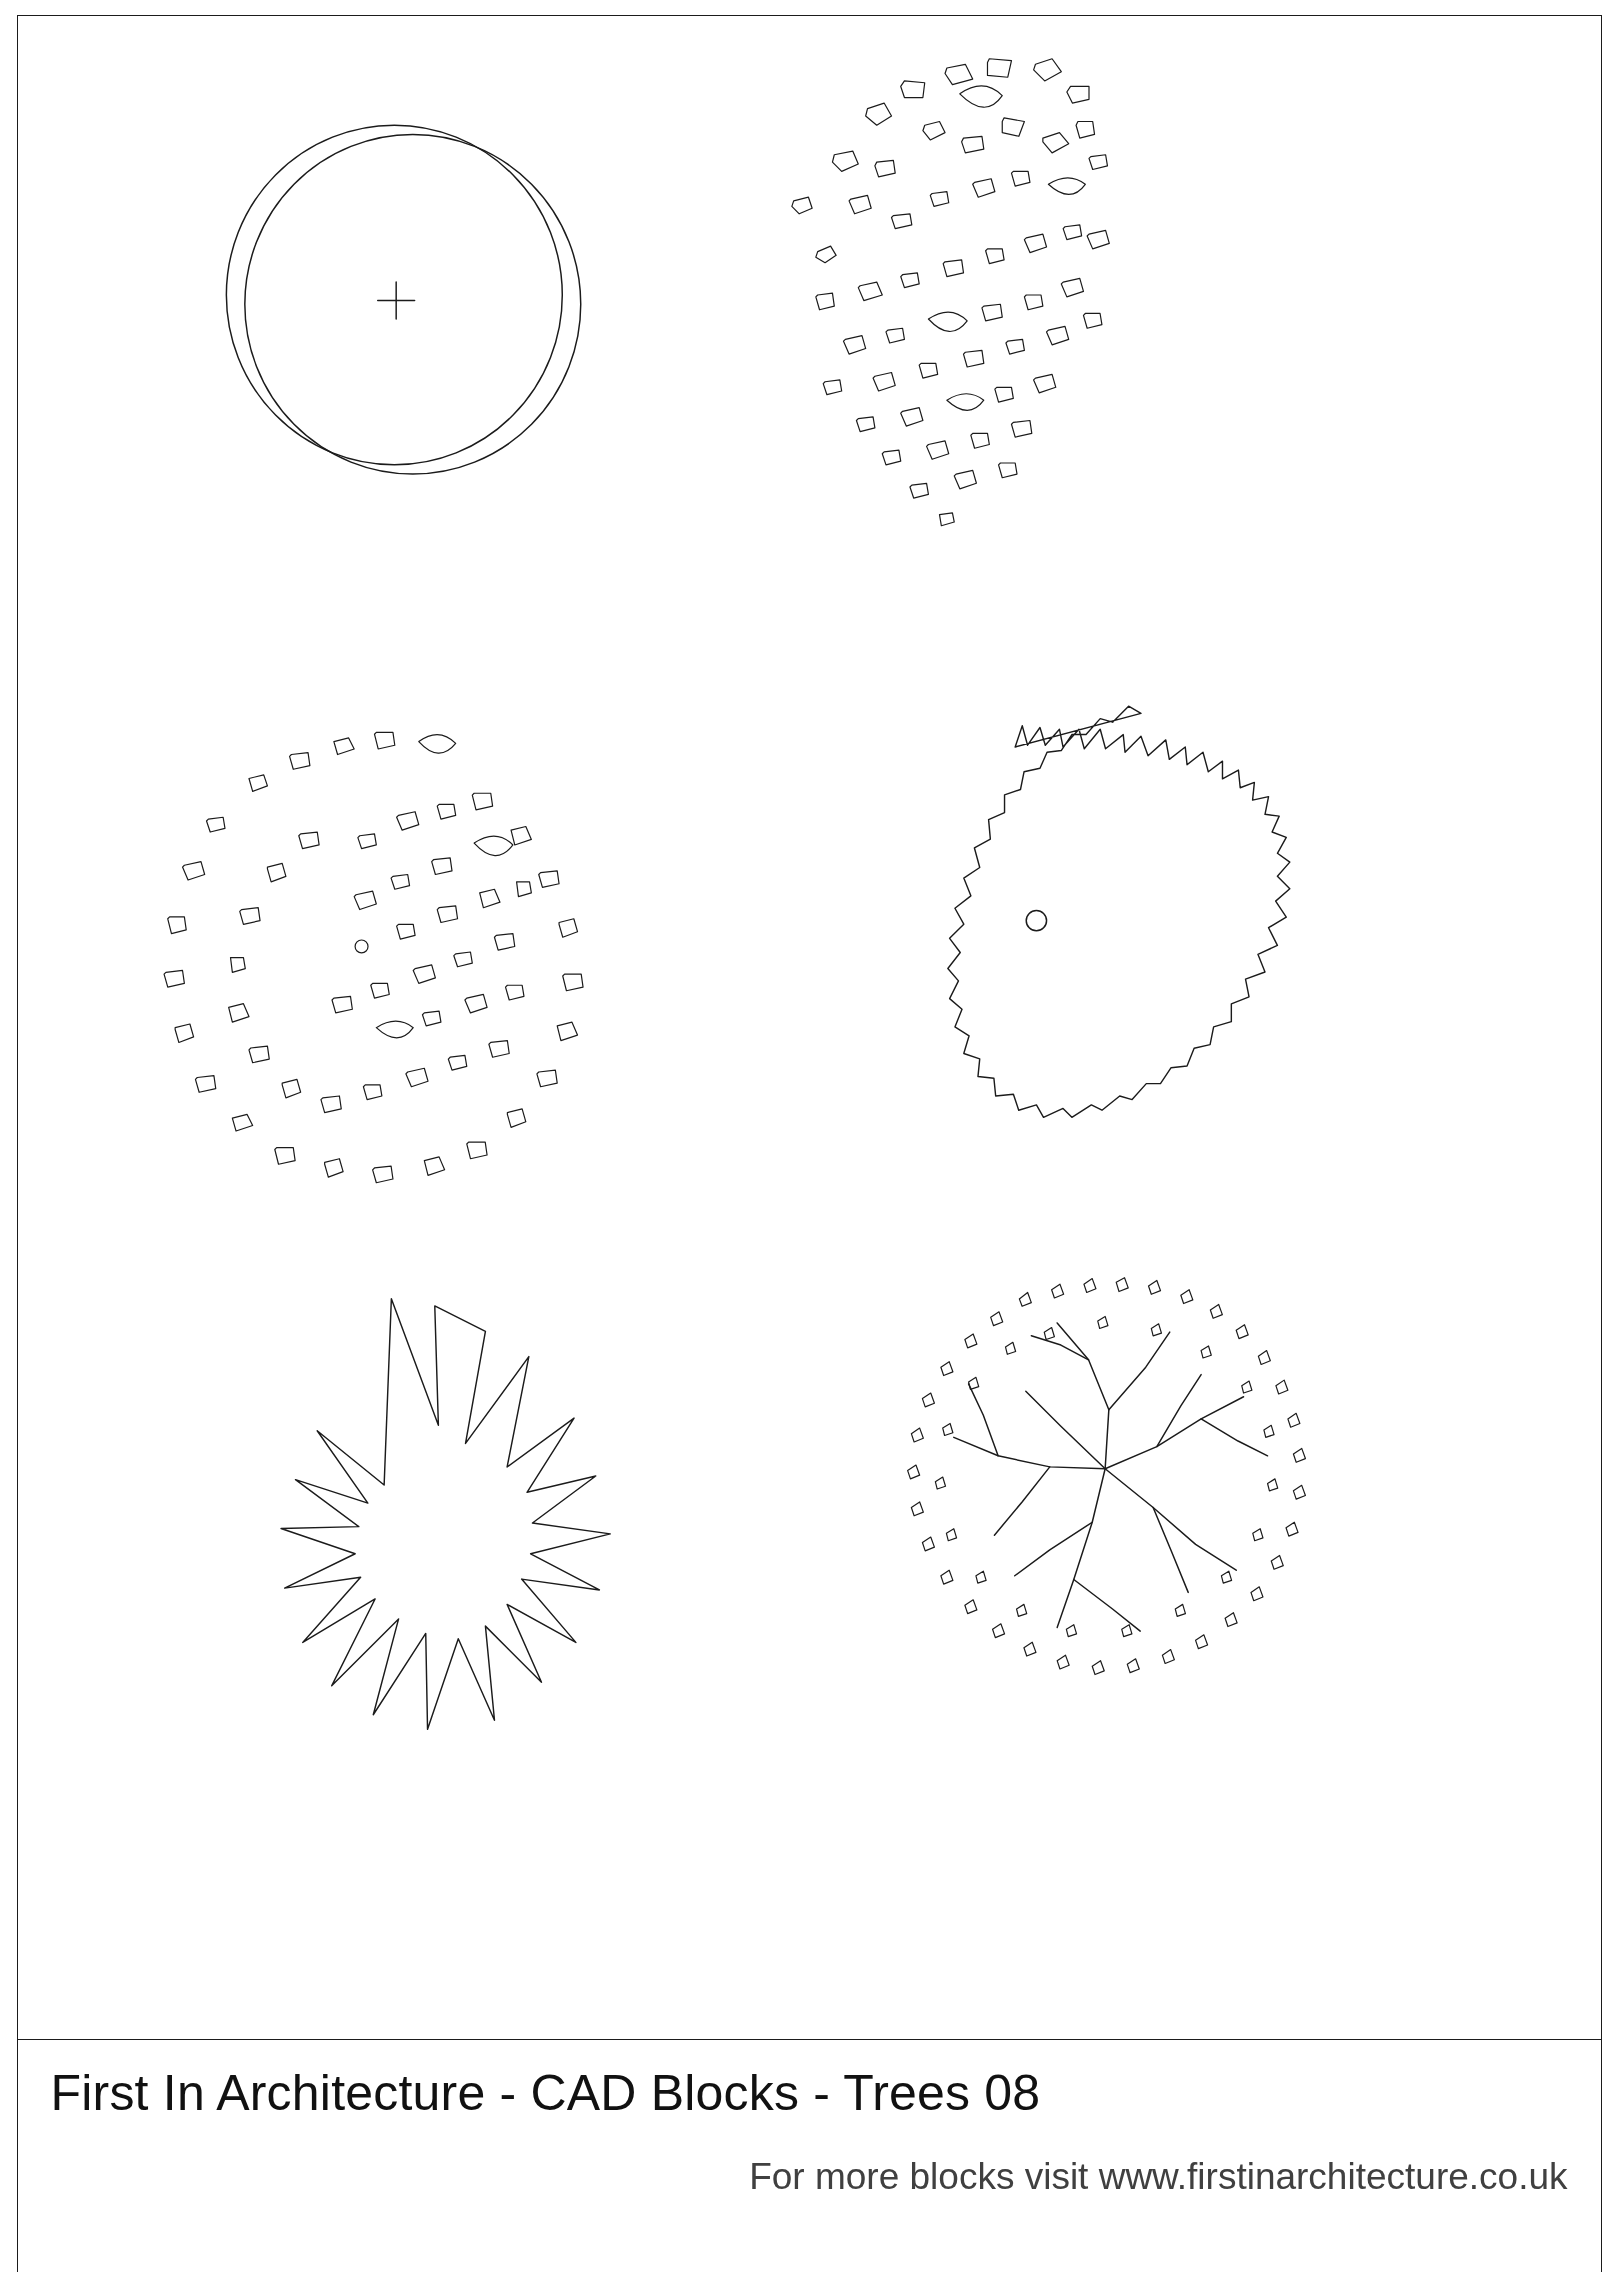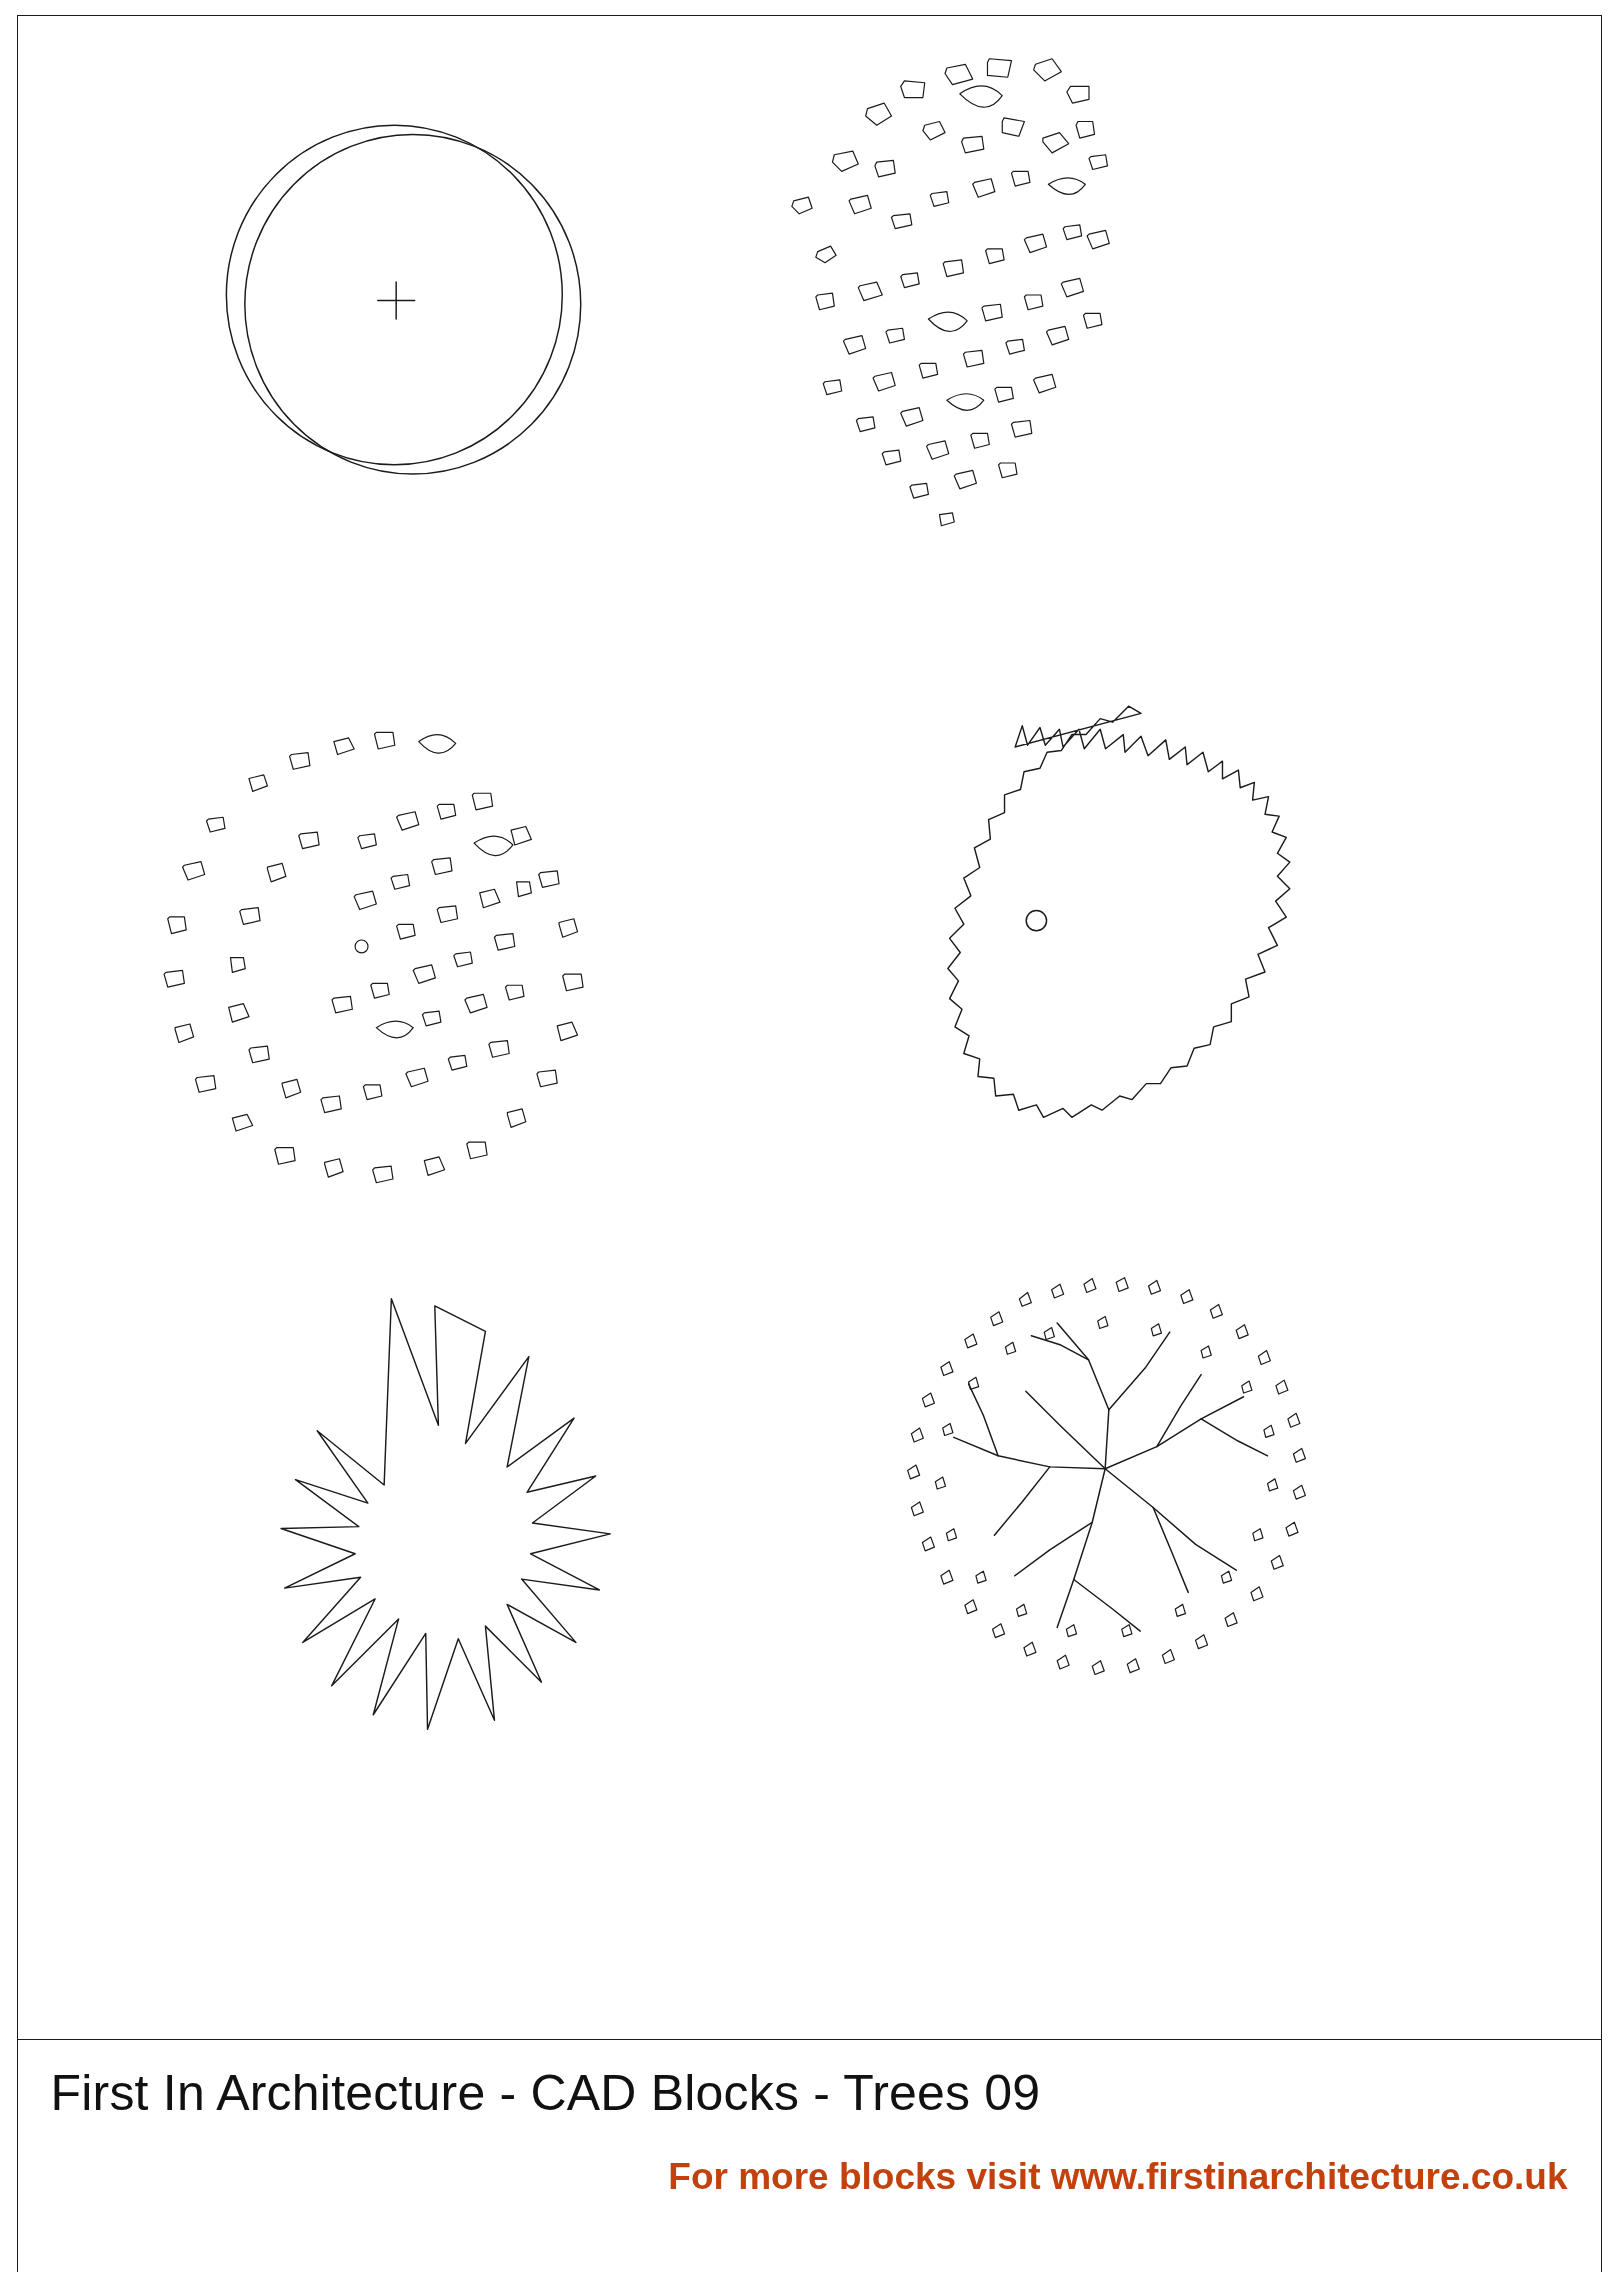--- a/index.html
+++ b/index.html
@@ -59,23 +59,23 @@
     font-weight: 400;
     letter-spacing: 0.2px;
     white-space: nowrap;
     color: #111;
   }
   .title-sub {
     position: absolute;
     right: 33px;
     top: 116px;
     font-size: 37px;
-    font-weight: 700;
+    font-weight: 400;
     white-space: nowrap;
-    color: #c2410c;
+    color: #404040;
   }
   
   .grid {
     position: absolute;
     left: 0;
     top: 0;
     width: 1583px;
     height: 2023px;
   }
   .cell {
@@ -364,18 +364,18 @@
               <path d="M348 214 L300 168 L262 130"></path>
             </g>
           </g>
         </svg>
       </div>
 
     </div>
   </div>
 
   <div class="title-block">
-    <div class="title-main">First In Architecture - CAD Blocks - Trees 09</div>
+    <div class="title-main">First In Architecture - CAD Blocks - Trees 08</div>
     <div class="title-sub">For more blocks visit www.firstinarchitecture.co.uk</div>
   </div>
 
 </div>
 
 
 </body></html>

